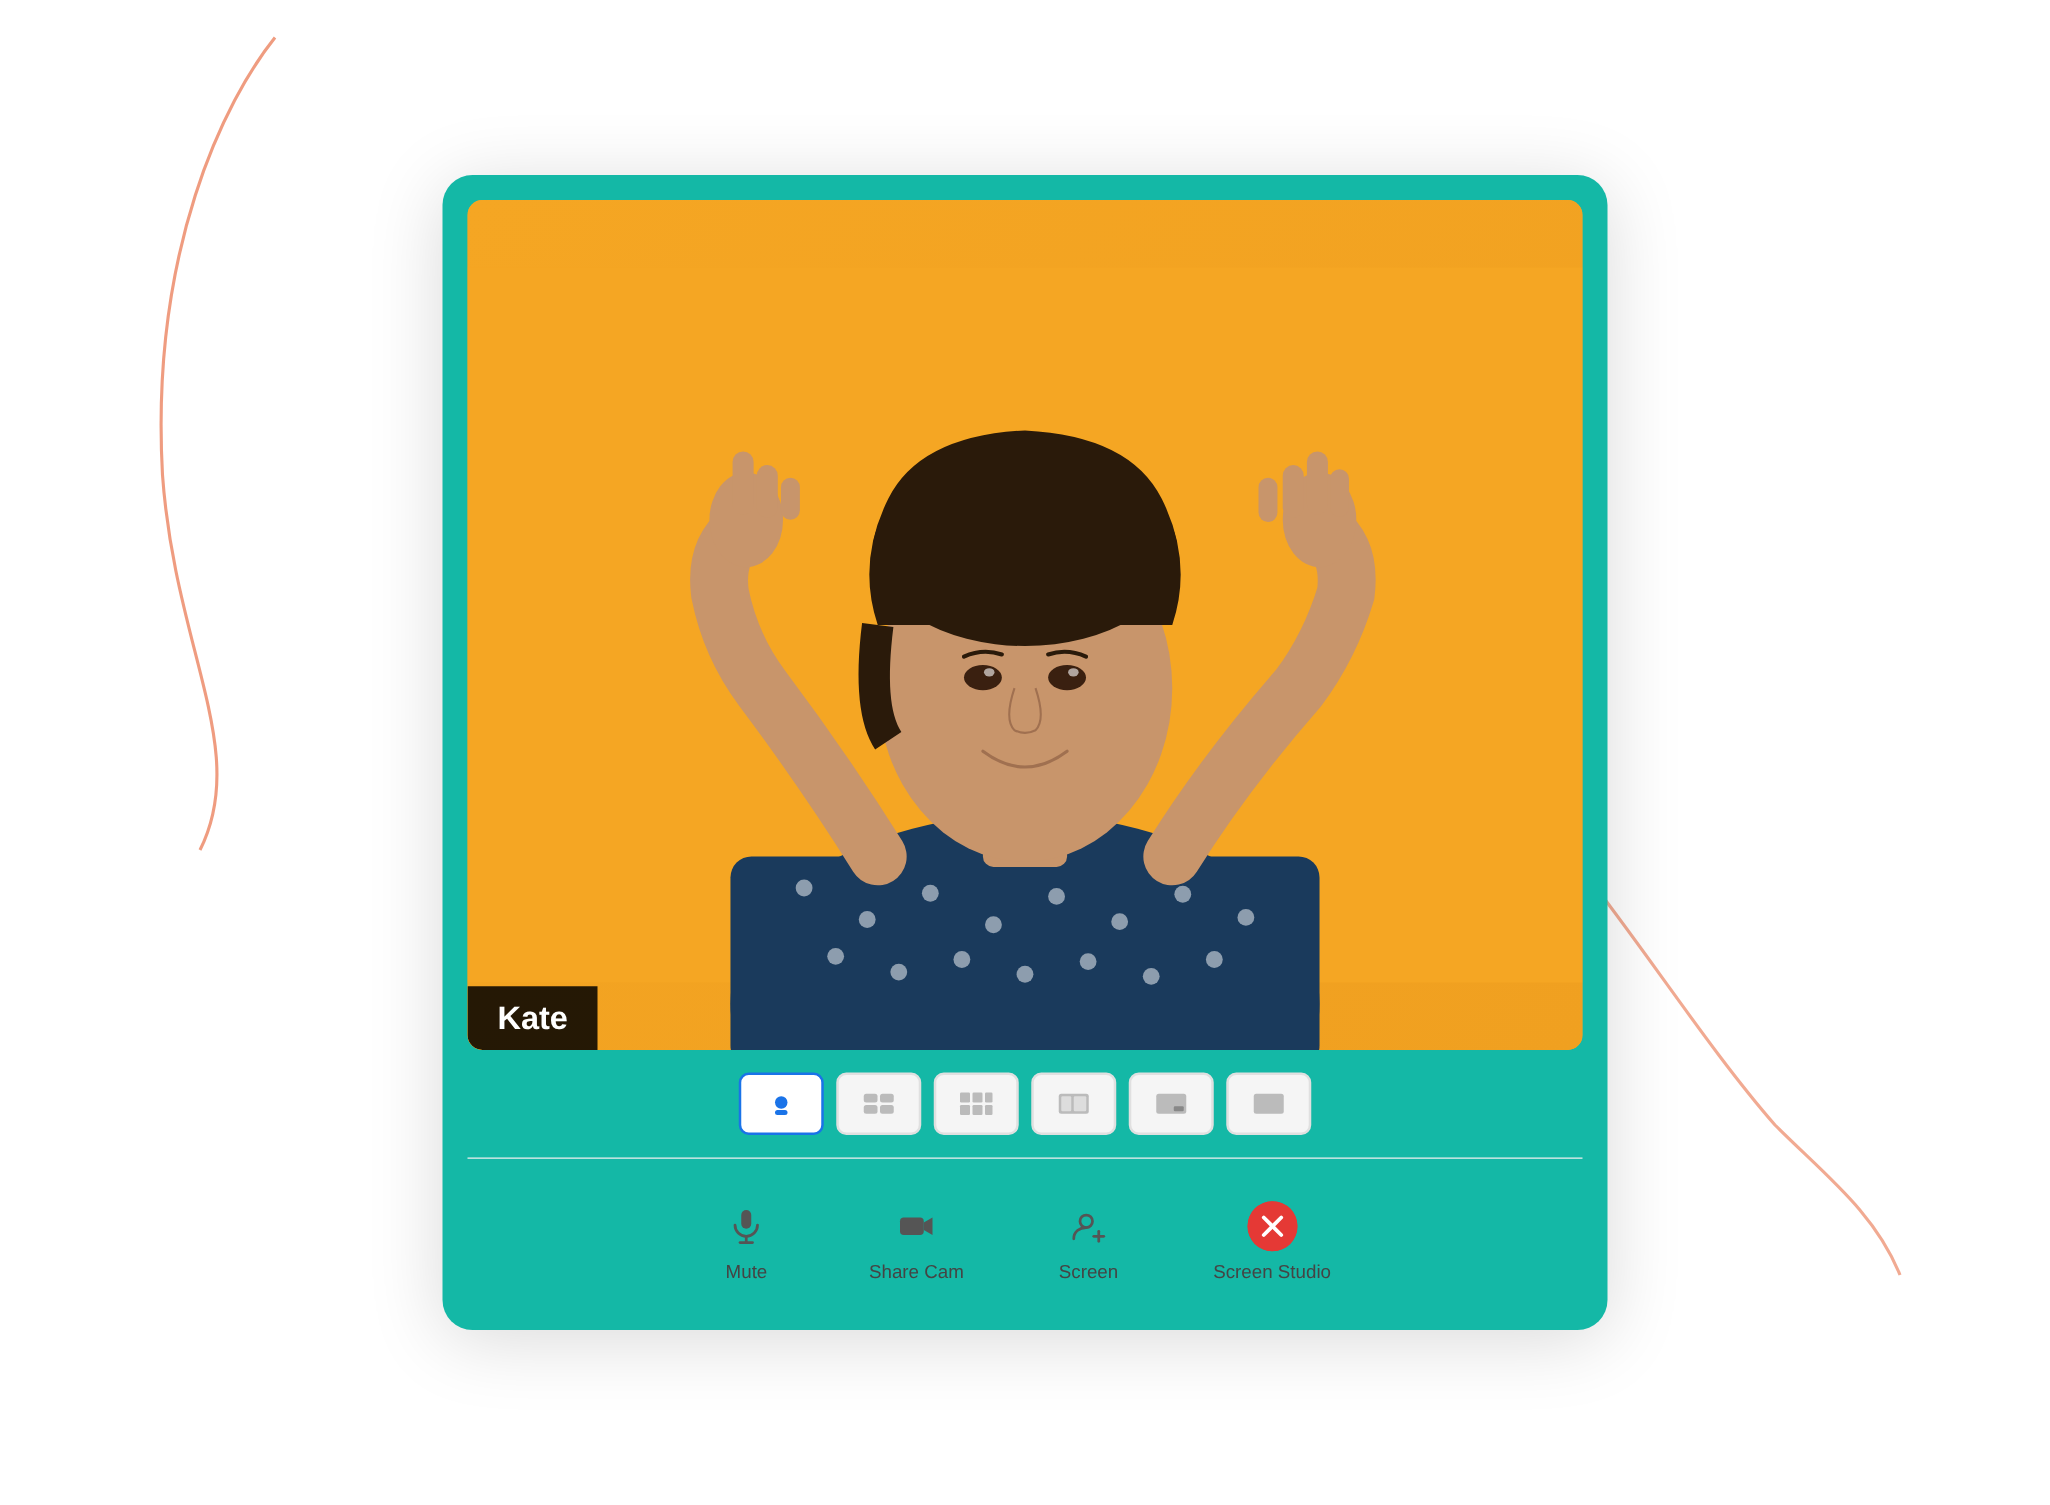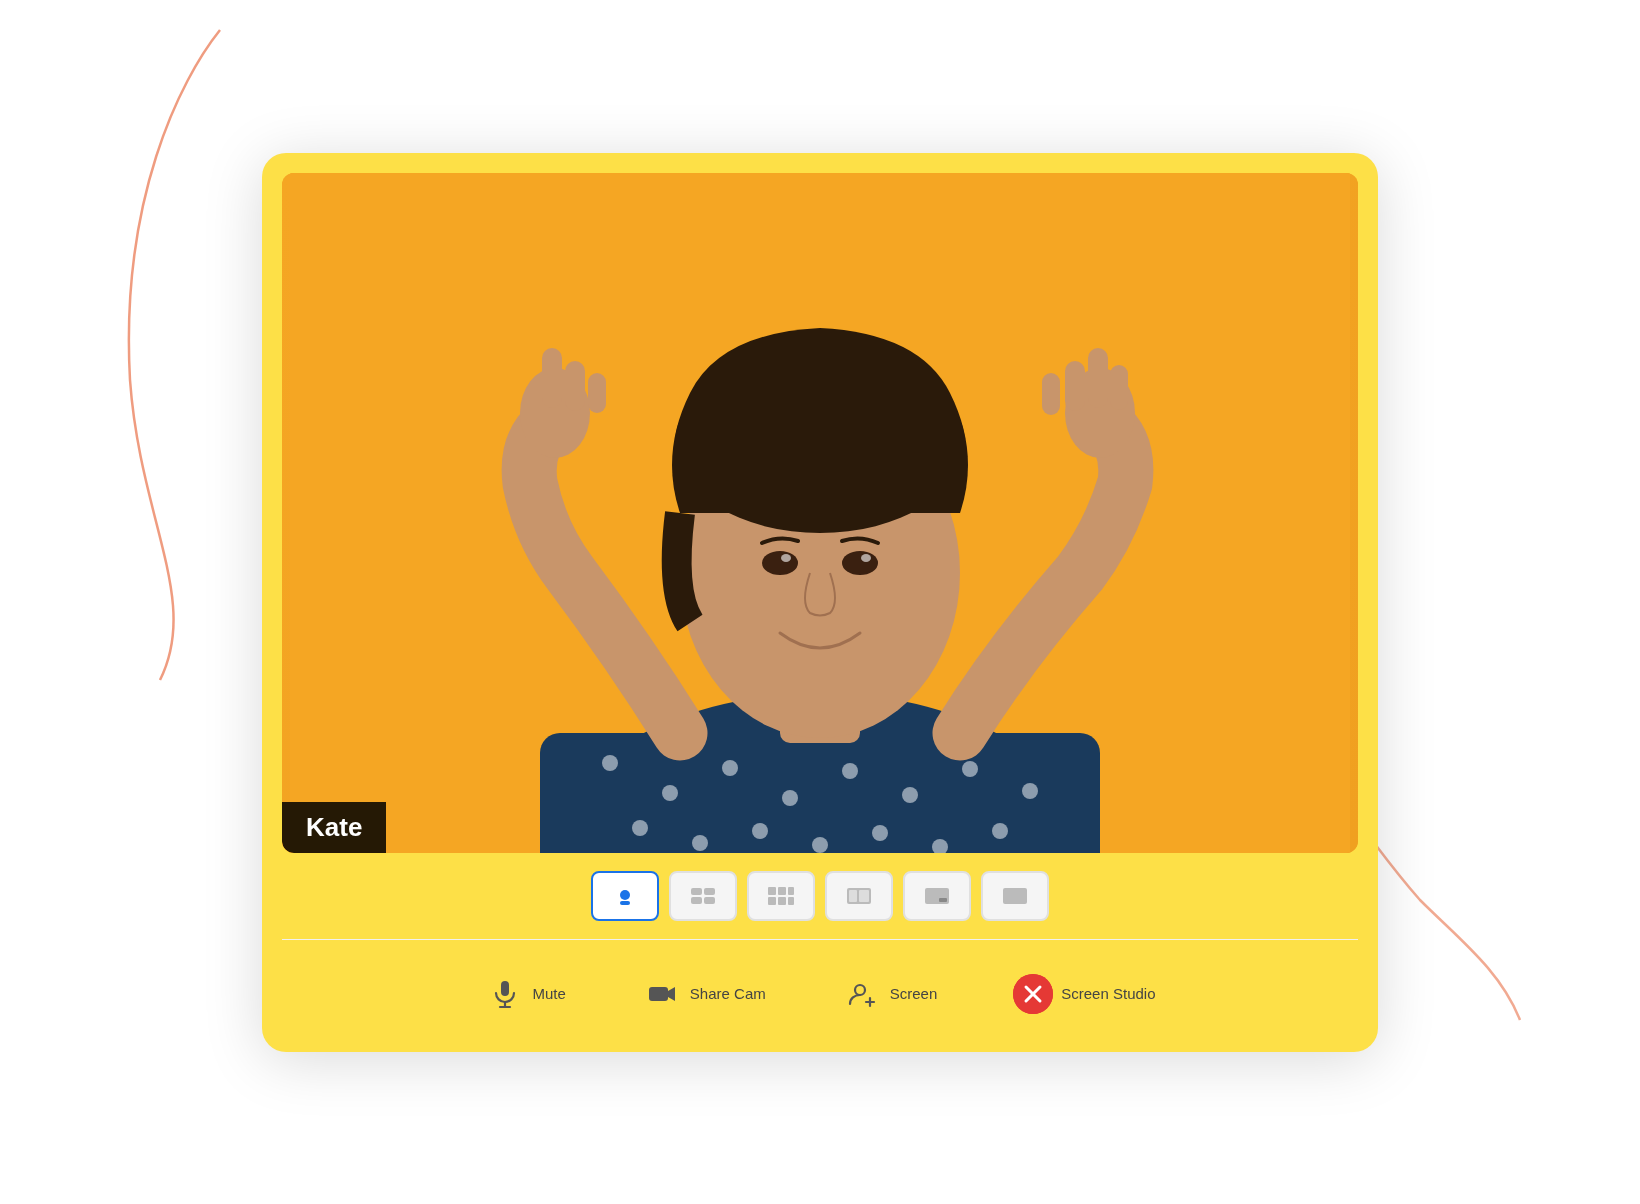--- a/index.html
+++ b/index.html
@@ -11,22 +11,22 @@
       display: flex;
       align-items: center;
       justify-content: center;
       font-family: -apple-system, BlinkMacSystemFont, 'Segoe UI', sans-serif;
       overflow: hidden;
       position: relative;
     }
 
     .video-container {
       position: relative;
-      width: 1116px;
-      background: #fde047;
+      width: 932px;
+      background: #14b8a6;
       border-radius: 24px;
       box-shadow: 0 8px 60px rgba(0,0,0,0.15);
       padding: 20px 20px 0 20px;
       z-index: 1;
     }
 
     .video-frame {
       width: 100%;
       height: 680px;
       background: #f5a623;
@@ -101,21 +101,21 @@
       align-items: center;
       justify-content: center;
       gap: 0;
       padding: 20px 30px 24px 30px;
       border-top: 1px solid #f0f0f0;
       margin-top: 6px;
     }
 
     .tool-btn {
       display: flex;
-      flex-direction: row;
+      flex-direction: column;
       align-items: center;
       gap: 8px;
       padding: 14px 38px;
       cursor: pointer;
       border-radius: 12px;
       transition: background 0.15s;
       min-width: 120px;
     }
 
     .tool-btn .icon-wrap {

